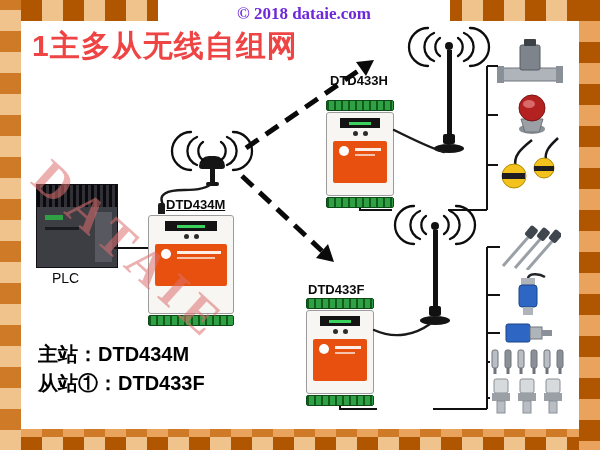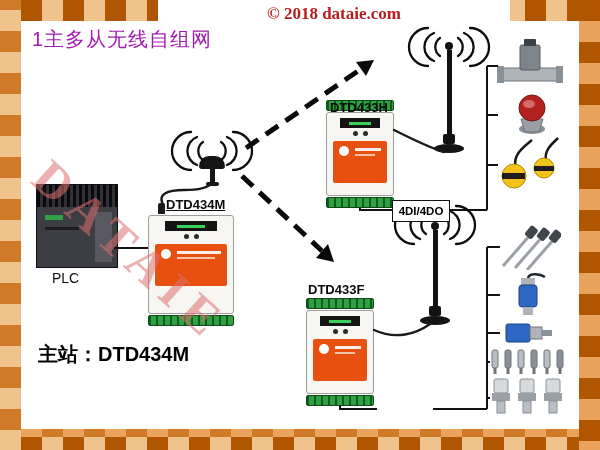--- a/index.html
+++ b/index.html
@@ -7,26 +7,26 @@
          font-family:"Liberation Sans",sans-serif;}
 
   
   .frame{position:absolute;z-index:1;
     background:conic-gradient(#b05500 0 25%, #e9a35c 0 50%, #cf7a26 0 75%, #f0c28c 0 100%) 0 0/42px 42px;}
   .frame.top{left:0;top:0;width:600px;height:21px;}
   .frame.bottom{left:0;bottom:0;width:600px;height:21px;background-position:0 8px;}
   .frame.left{left:0;top:0;width:21px;height:450px;background-position:0 10px;}
   .frame.right{right:0;top:0;width:21px;height:450px;background-position:21px 0;}
 
-  .copyright{position:absolute;left:158px;top:0;width:352px;height:27px;background:#fff;z-index:2;
-    display:flex;align-items:center;justify-content:center;color:#b91c1c;
+  .copyright{position:absolute;left:158px;top:0;width:292px;height:27px;background:#fff;z-index:2;
+    display:flex;align-items:center;justify-content:center;color:#6d28d9;
     font:600 17px "Liberation Serif",serif;}
 
-  .title{position:absolute;left:32px;top:26px;z-index:4;color:#a21caf;
-    font-size:20px;font-weight:400;letter-spacing:1px;}
+  .title{position:absolute;left:32px;top:26px;z-index:4;color:#ef4444;
+    font-size:30px;font-weight:700;letter-spacing:1px;}
 
   .watermark{position:absolute;left:60px;top:148px;z-index:6;transform:rotate(42deg);
     transform-origin:0 0;font:700 50px "Liberation Serif",serif;letter-spacing:9px;
     color:rgba(221,112,112,0.55);pointer-events:none;white-space:nowrap;}
 
   .overlay{position:absolute;left:0;top:0;z-index:3;pointer-events:none;}
 
   .lbl{position:absolute;z-index:4;color:#0b0b0b;font-weight:700;font-size:13px;white-space:nowrap;}
   .plc-lbl{font-weight:400;font-size:14px;}
 
@@ -172,21 +172,21 @@
     </div>
     <div class="m-term"></div>
   </div>
 
   <div class="mushroom">
     <div class="dome"></div>
     <div class="stem"></div>
     <div class="foot"></div>
   </div>
 
-  <div class="lbl" style="left:330px;top:100px;">DTD433H</div>
+  <div class="lbl" style="left:330px;top:73px;">DTD433H</div>
   <div class="module" style="left:326px;top:100px;width:68px;height:108px;">
     <div class="m-term"></div>
     <div class="m-body">
       <div class="m-screen">
           <i></i>
         </div>
       <div class="m-btns">
           <i></i>
           <i></i>
         </div>
@@ -197,21 +197,20 @@
       </div>
     </div>
     <div class="m-term"></div>
   </div>
   <div class="rod" style="left:432px;top:42px;">
     <div class="tip"></div>
     <div class="pole" style="height:84px;"></div>
     <div class="neck"></div>
     <div class="mag"></div>
   </div>
-  <div class="iobox" style="left:392px;top:200px;">4DI/4DO</div>
 
   <div class="lbl" style="left:308px;top:282px;">DTD433F</div>
   <div class="module" style="left:306px;top:298px;width:68px;height:108px;">
     <div class="m-term"></div>
     <div class="m-body">
       <div class="m-screen">
           <i></i>
         </div>
       <div class="m-btns">
           <i></i>
@@ -320,15 +319,16 @@
       <g>
         <rect x="58" y="4" width="14" height="14" rx="2" fill="#d6dadd" stroke="#8a9097"></rect>
         <rect x="56" y="18" width="18" height="8" fill="#9aa0a6"></rect>
         <rect x="61" y="26" width="8" height="12" fill="#b9bec4" stroke="#8a9097"></rect>
       </g>
     </svg>
   </div>
 
   <div class="legend">
     <div>主站：DTD434M</div>
+    <div>从站①：DTD433F</div>
   </div>
 
 </div>
 
 </body></html>

